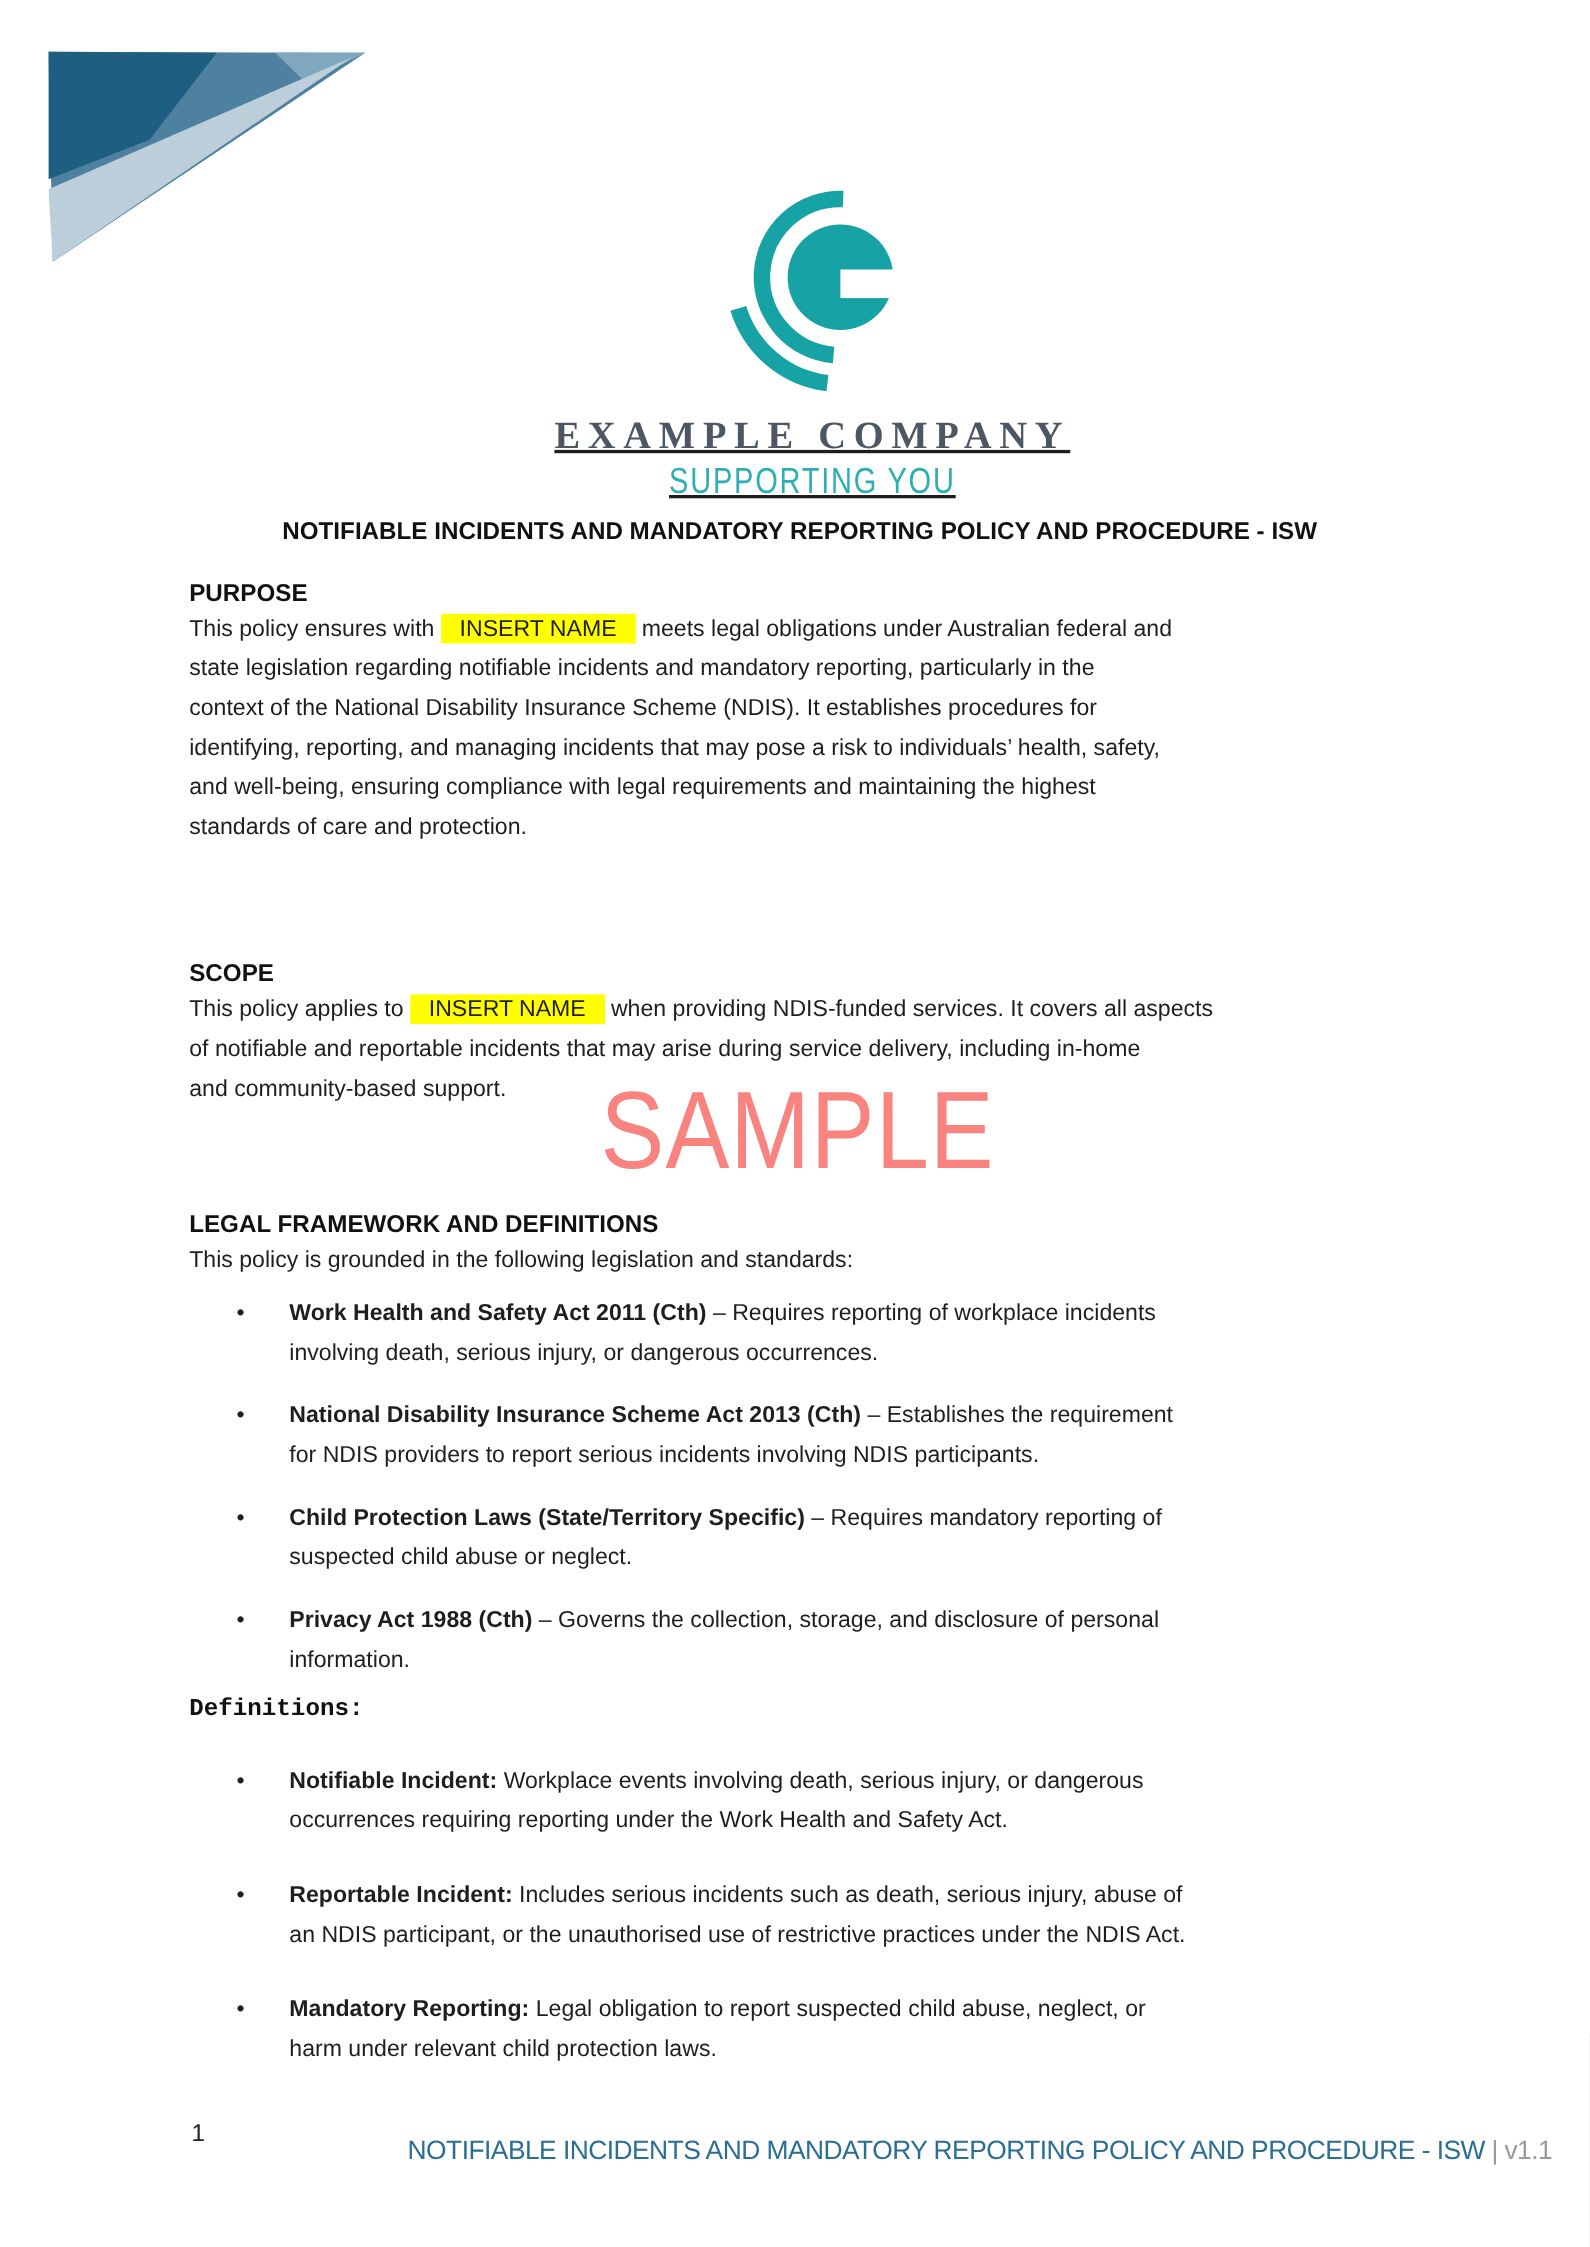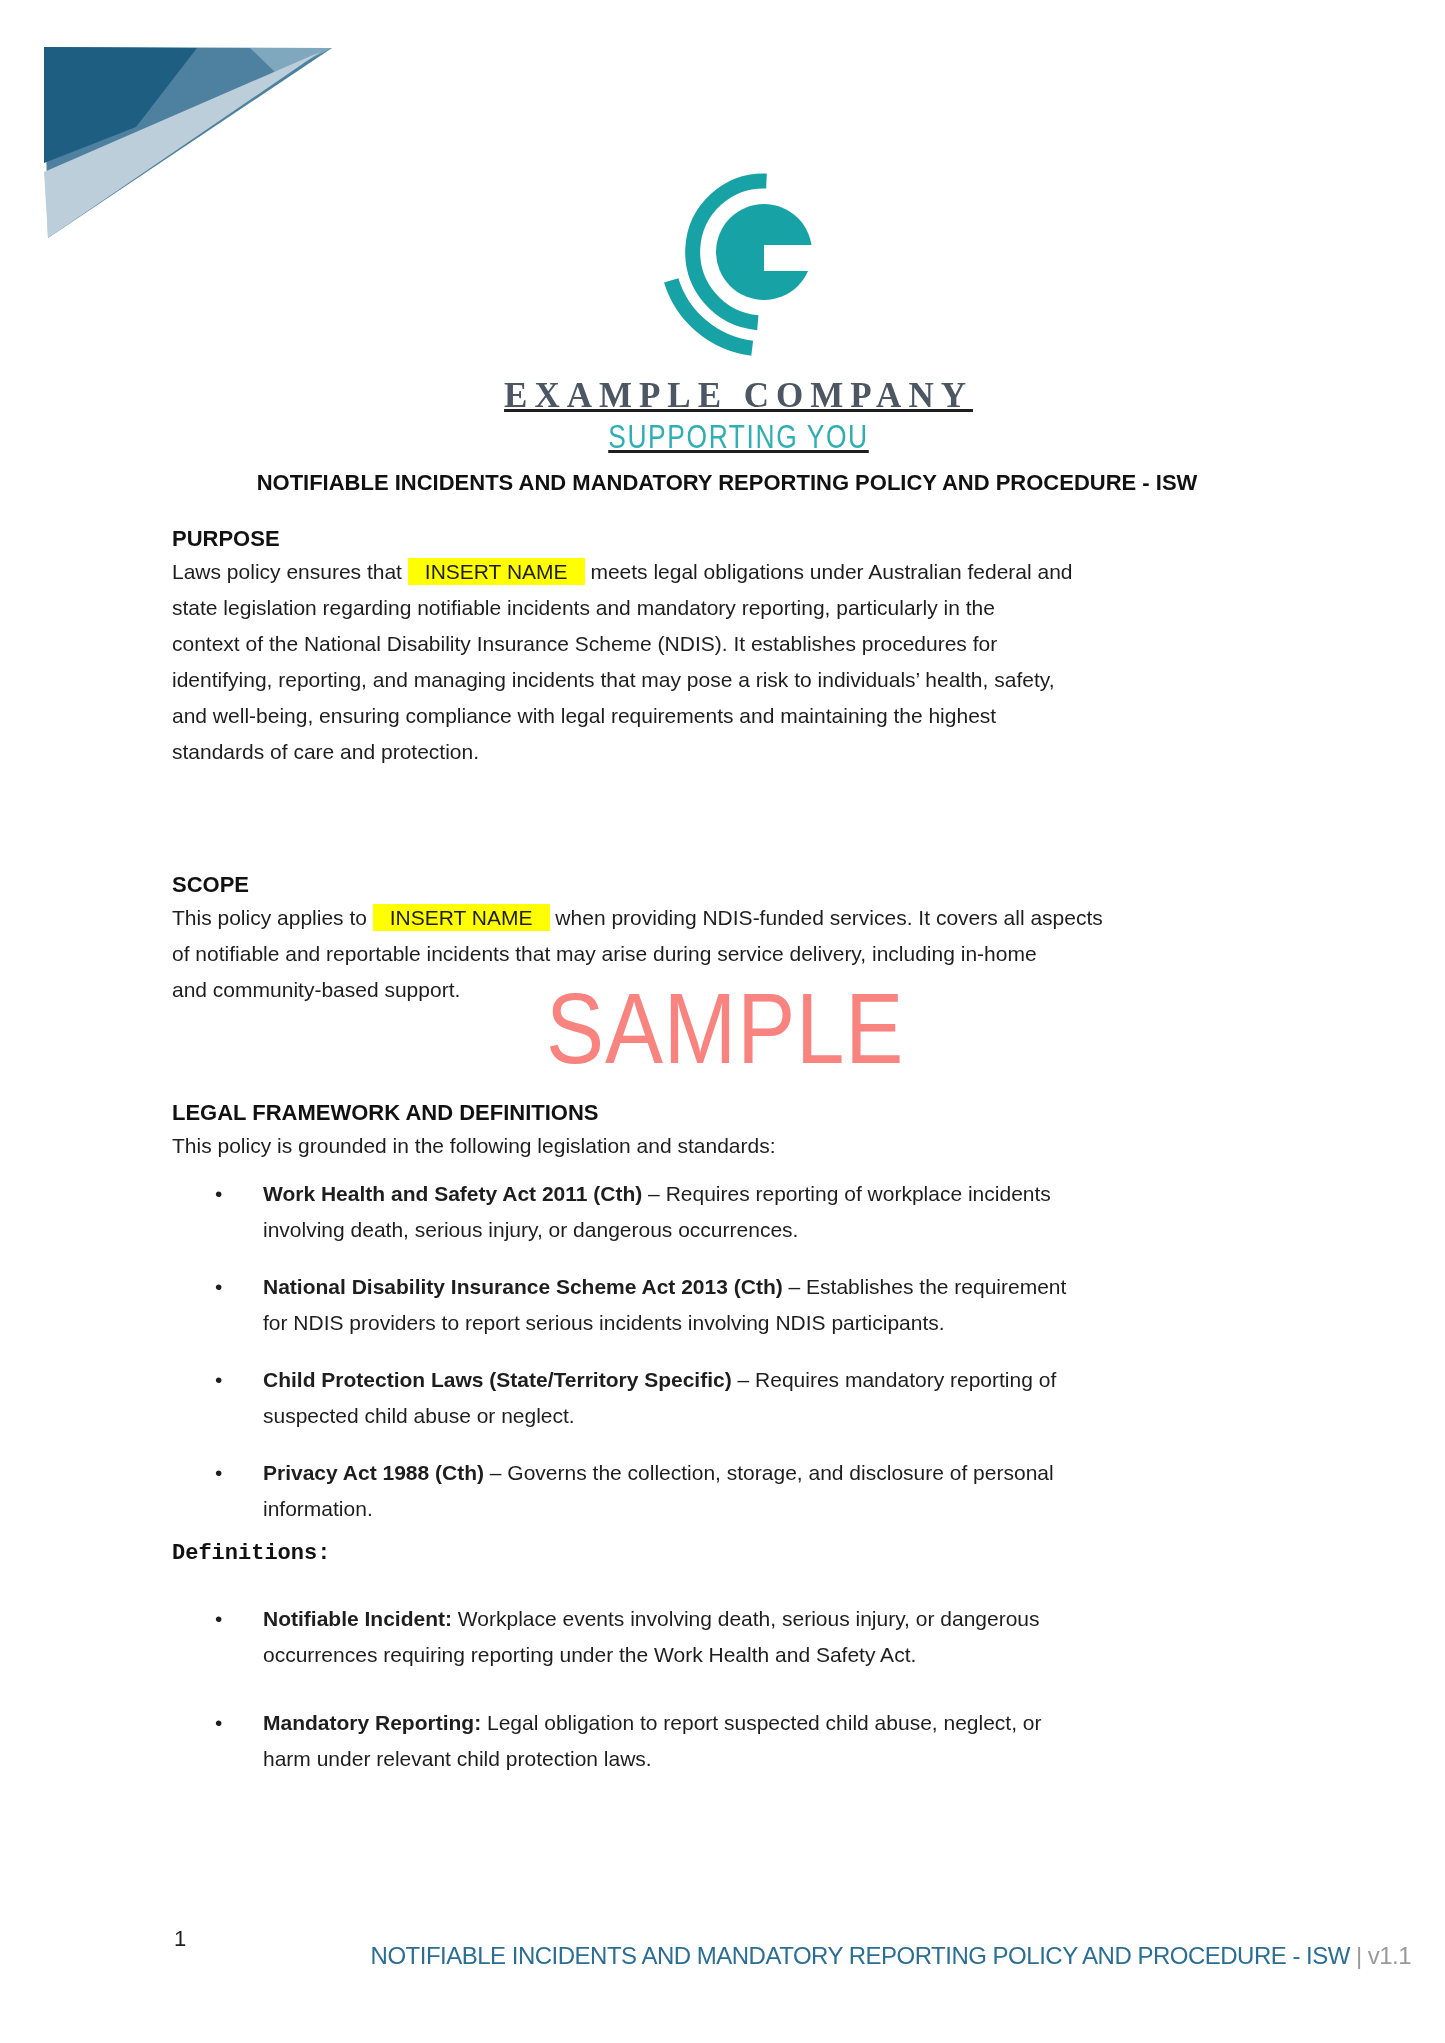--- a/index.html
+++ b/index.html
@@ -85,21 +85,21 @@
     </svg>
     <div class="brand-name">EXAMPLE COMPANY</div>
     <div class="brand-tagline">SUPPORTING YOU</div>
   </header>
 
   <main class="content">
 
     <h1 class="doc-title">NOTIFIABLE INCIDENTS AND MANDATORY REPORTING POLICY AND PROCEDURE - ISW</h1>
 
     <h2 class="h-purpose">PURPOSE</h2>
-    <p class="body-text p1"><span class="pre">Laws policy ensures that </span><span class="hl">INSERT NAME</span><span class="pre"> meets legal obligations under Australian federal and
+    <p class="body-text p1"><span class="pre">This policy ensures with </span><span class="hl">INSERT NAME</span><span class="pre"> meets legal obligations under Australian federal and
 state legislation regarding notifiable incidents and mandatory reporting, particularly in the
 context of the National Disability Insurance Scheme (NDIS). It establishes procedures for
 identifying, reporting, and managing incidents that may pose a risk to individuals’ health, safety,
 and well-being, ensuring compliance with legal requirements and maintaining the highest
 standards of care and protection.</span></p>
 
     <h2 class="h-scope">SCOPE</h2>
     <p class="body-text p2"><span class="pre">This policy applies to </span><span class="hl">INSERT NAME</span><span class="pre"> when providing NDIS-funded services. It covers all aspects
 of notifiable and reportable incidents that may arise during service delivery, including in-home
 and community-based support.</span></p>
@@ -116,20 +116,22 @@
 suspected child abuse or neglect.</span></li>
       <li><span class="term">Privacy Act 1988 (Cth)</span><span class="pre"> – </span><span class="pre">Governs the collection, storage, and disclosure of personal
 information.</span></li>
     </ul>
 
     <h2 class="h-defs">Definitions:</h2>
 
     <ul class="doc-list defs-list">
       <li><span class="term">Notifiable Incident:</span> <span class="pre">Workplace events involving death, serious injury, or dangerous
 occurrences requiring reporting under the Work Health and Safety Act.</span></li>
+      <li><span class="term">Reportable Incident:</span> <span class="pre">Includes serious incidents such as death, serious injury, abuse of
+an NDIS participant, or the unauthorised use of restrictive practices under the NDIS Act.</span></li>
       <li><span class="term">Mandatory Reporting:</span> <span class="pre">Legal obligation to report suspected child abuse, neglect, or
 harm under relevant child protection laws.</span></li>
     </ul>
 
   </main>
 
   <div class="watermark">SAMPLE</div>
 
   <div class="page-number">1</div>
   <div class="footer-ref">

